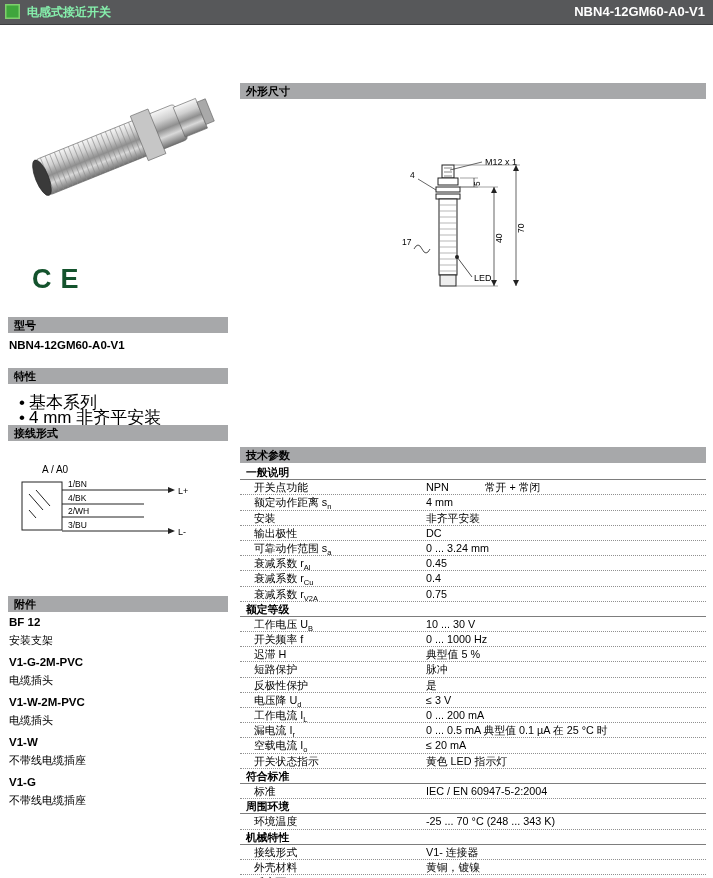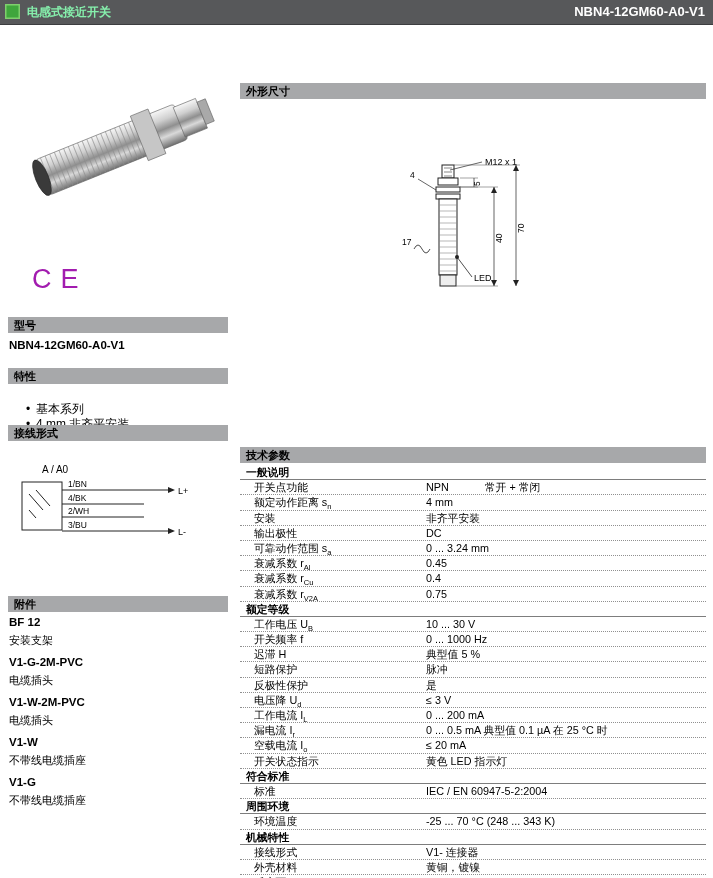--- a/index.html
+++ b/index.html
@@ -20,23 +20,23 @@
 
   .bar{position:absolute;left:0;height:16px;background:#a7a8aa;color:#000;
        font-weight:bold;font-size:11px;line-height:16px;padding-left:6px;box-sizing:border-box;}
   .left-col .bar{width:220px;}
   .right-col .bar{width:466px;}
   .bar-model{top:277px}.bar-features{top:328px}.bar-conn{top:385px}.bar-acc{top:556px}
   .bar-dims{top:0}.bar-specs{top:364px}
 
   
   .photo{position:absolute;top:0;left:0;width:220px;height:215px;}
-  .ce{position:absolute;top:224px;left:24px;font-size:27px;letter-spacing:9px;color:#a21caf;font-weight:400;}
+  .ce{position:absolute;top:224px;left:24px;font-size:27px;letter-spacing:9px;color:#14532d;font-weight:700;}
   .model-value{position:absolute;top:299px;left:1px;font-weight:bold;font-size:11.5px;}
-  .features{position:absolute;top:347px;left:0;margin:15px;padding:0;list-style:none;font-size:12px;}
+  .features{position:absolute;top:347px;left:0;margin:8px;padding:0;list-style:none;font-size:17px;}
   .features li{position:relative;padding-left:13px;line-height:15px;}
   .features li::before{content:"\2022";position:absolute;left:3px;}
   .wiring{position:absolute;top:420px;left:8px;}
   .accessories{position:absolute;top:574px;left:1px;font-size:11px;}
   .acc-model{font-weight:bold;font-size:11.5px;line-height:16px;margin-top:6px;}
   .acc-item:first-child .acc-model{margin-top:0;}
   .acc-desc{line-height:16px;margin-top:2px;}
 
   
   .drawing{position:absolute;top:70px;left:150px;}

